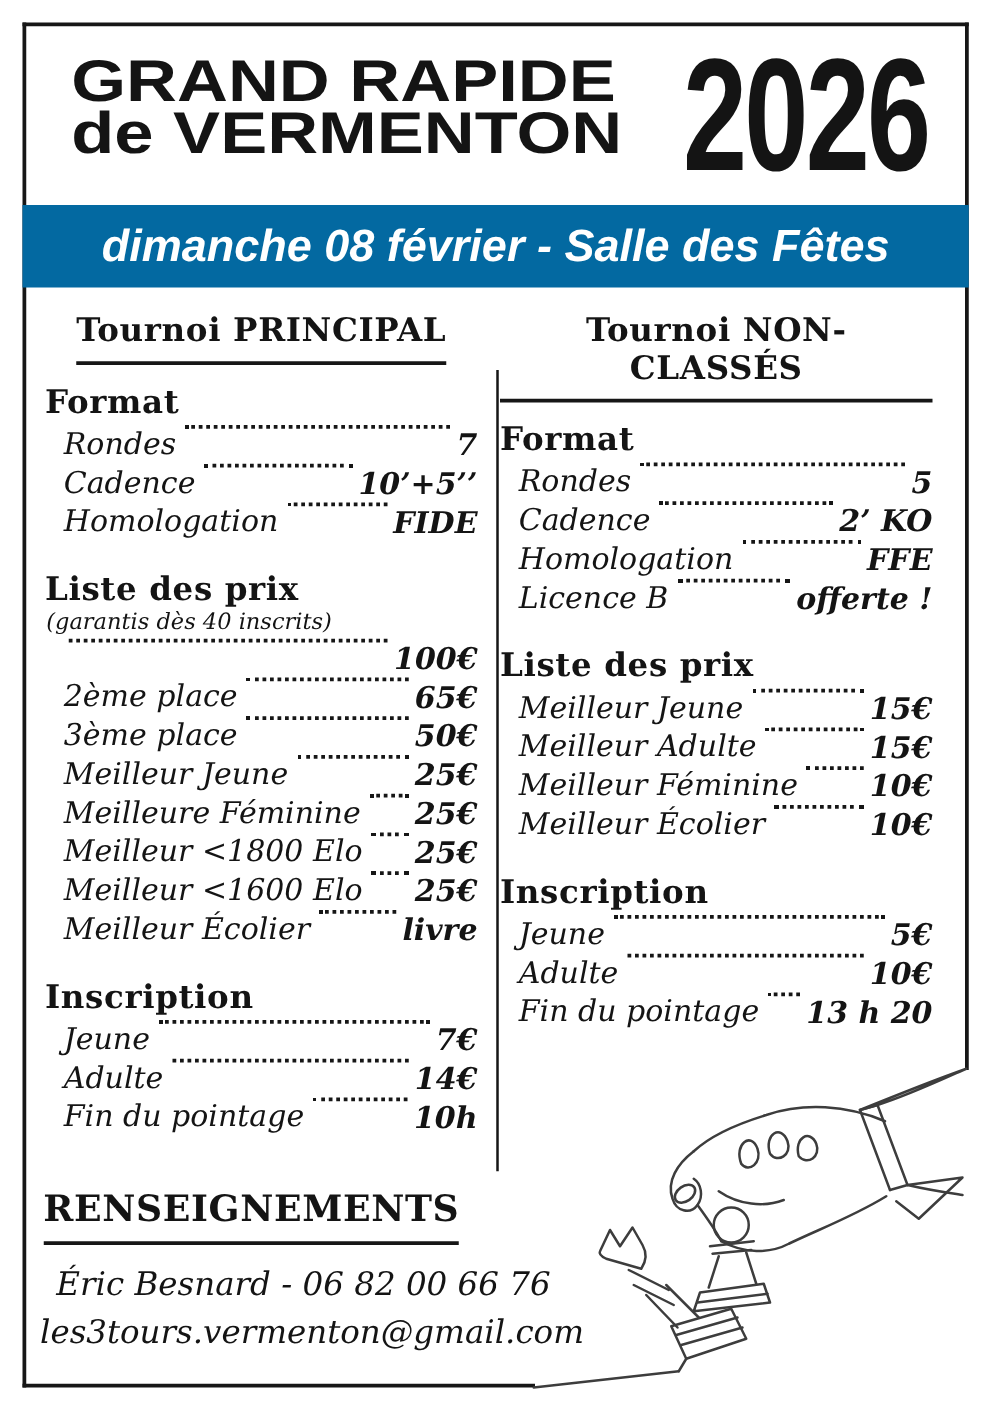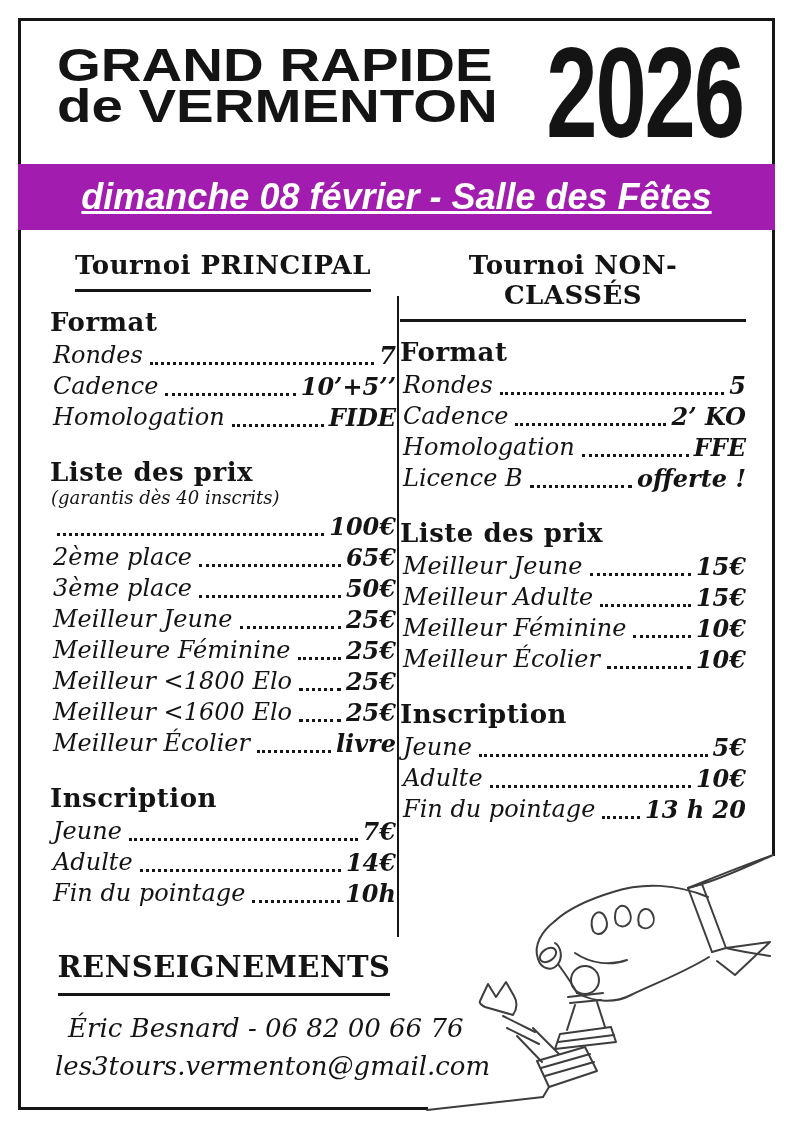--- a/index.html
+++ b/index.html
@@ -28,41 +28,41 @@
   }
   .banner{
     position:absolute;left:18px;top:164px;width:757px;height:66px;
     display:flex;align-items:center;justify-content:center;
     color:#ffffff;font-weight:bold;font-style:italic;font-size:36px;
     white-space:nowrap;
   }
 
   
   .col{position:absolute;top:250px;width:346px;}
-  .col-left{left:50px;}
+  .col-left{left:36px;}
   .col-right{left:400px;}
   .divider{position:absolute;left:397px;top:296px;height:641px;border-left:2.5px solid #161616;}
 
   .colhead{margin:0;text-align:center;font-family:"DejaVu Serif",serif;
     font-weight:bold;font-size:26px;letter-spacing:.5px;}
   .colhead .u{display:inline-block;padding-bottom:9px;border-bottom:3px solid #161616;}
 
   section{margin-top:24px;}
   section.tight{margin-top:15px;}
   section h3{margin:0 0 3px 0;font-family:"DejaVu Serif",serif;font-size:26px;
     font-weight:bold;letter-spacing:.5px;}
   .note{font-family:"DejaVu Serif",serif;font-style:italic;font-size:18px;margin:-3px 0 3px 1px;}
-  .row{display:flex;align-items:flex-end;font-family:"DejaVu Serif",serif;
-    font-style:italic;font-size:24px;line-height:31px;}
+  .row{display:flex;align-items:flex-start;font-family:"DejaVu Serif",serif;
+    font-style:italic;font-size:24px;line-height:31px;margin-left:12px;}
   .row .lbl{white-space:nowrap;padding-left:3px;}
   .row .dots{flex:1 1 auto;min-width:12px;margin:0 5px 6px 7px;border-bottom:3px dotted #161616;}
   .row .val{white-space:nowrap;font-weight:bold;}
 
   
-  .contact{position:absolute;left:52px;top:950px;width:344px;}
+  .contact{position:absolute;left:29px;top:950px;width:344px;}
   .contact .colhead{font-size:29px;}
   .contact-line{font-family:"DejaVu Serif",serif;font-style:italic;font-size:26px;
     line-height:38px;white-space:nowrap;}
   .contact-line.first{margin-top:13px;margin-left:16px;}
   .contact-line.second{margin-left:3px;}
 
   
   .art{position:absolute;left:425px;top:835px;width:368px;height:286px;}
   .art path,.art ellipse,.art circle,.art line{fill:none;stroke:#3d3d3d;
     stroke-width:2;stroke-linecap:round;stroke-linejoin:round;}
@@ -73,21 +73,21 @@
 <div class="b-top"></div>
 <div class="b-left"></div>
 <div class="b-right"></div>
 <div class="b-bottom"></div>
 
 <div class="title">
   <div>GRAND RAPIDE</div>
   <div>de VERMENTON</div>
 </div>
 <div class="year">2026</div>
-<div class="banner" style="background: #a21caf; text-decoration: underline;">dimanche 08 février - Salle des Fêtes</div>
+<div class="banner" style="background: #0369a1;">dimanche 08 février - Salle des Fêtes</div>
 
 <div class="divider"></div>
 
 <div class="col col-left">
   <h2 class="colhead"><span class="u">Tournoi PRINCIPAL</span></h2>
 
   <section class="tight">
     <h3>Format</h3>
     <div class="row">
         <span class="lbl">Rondes</span>

